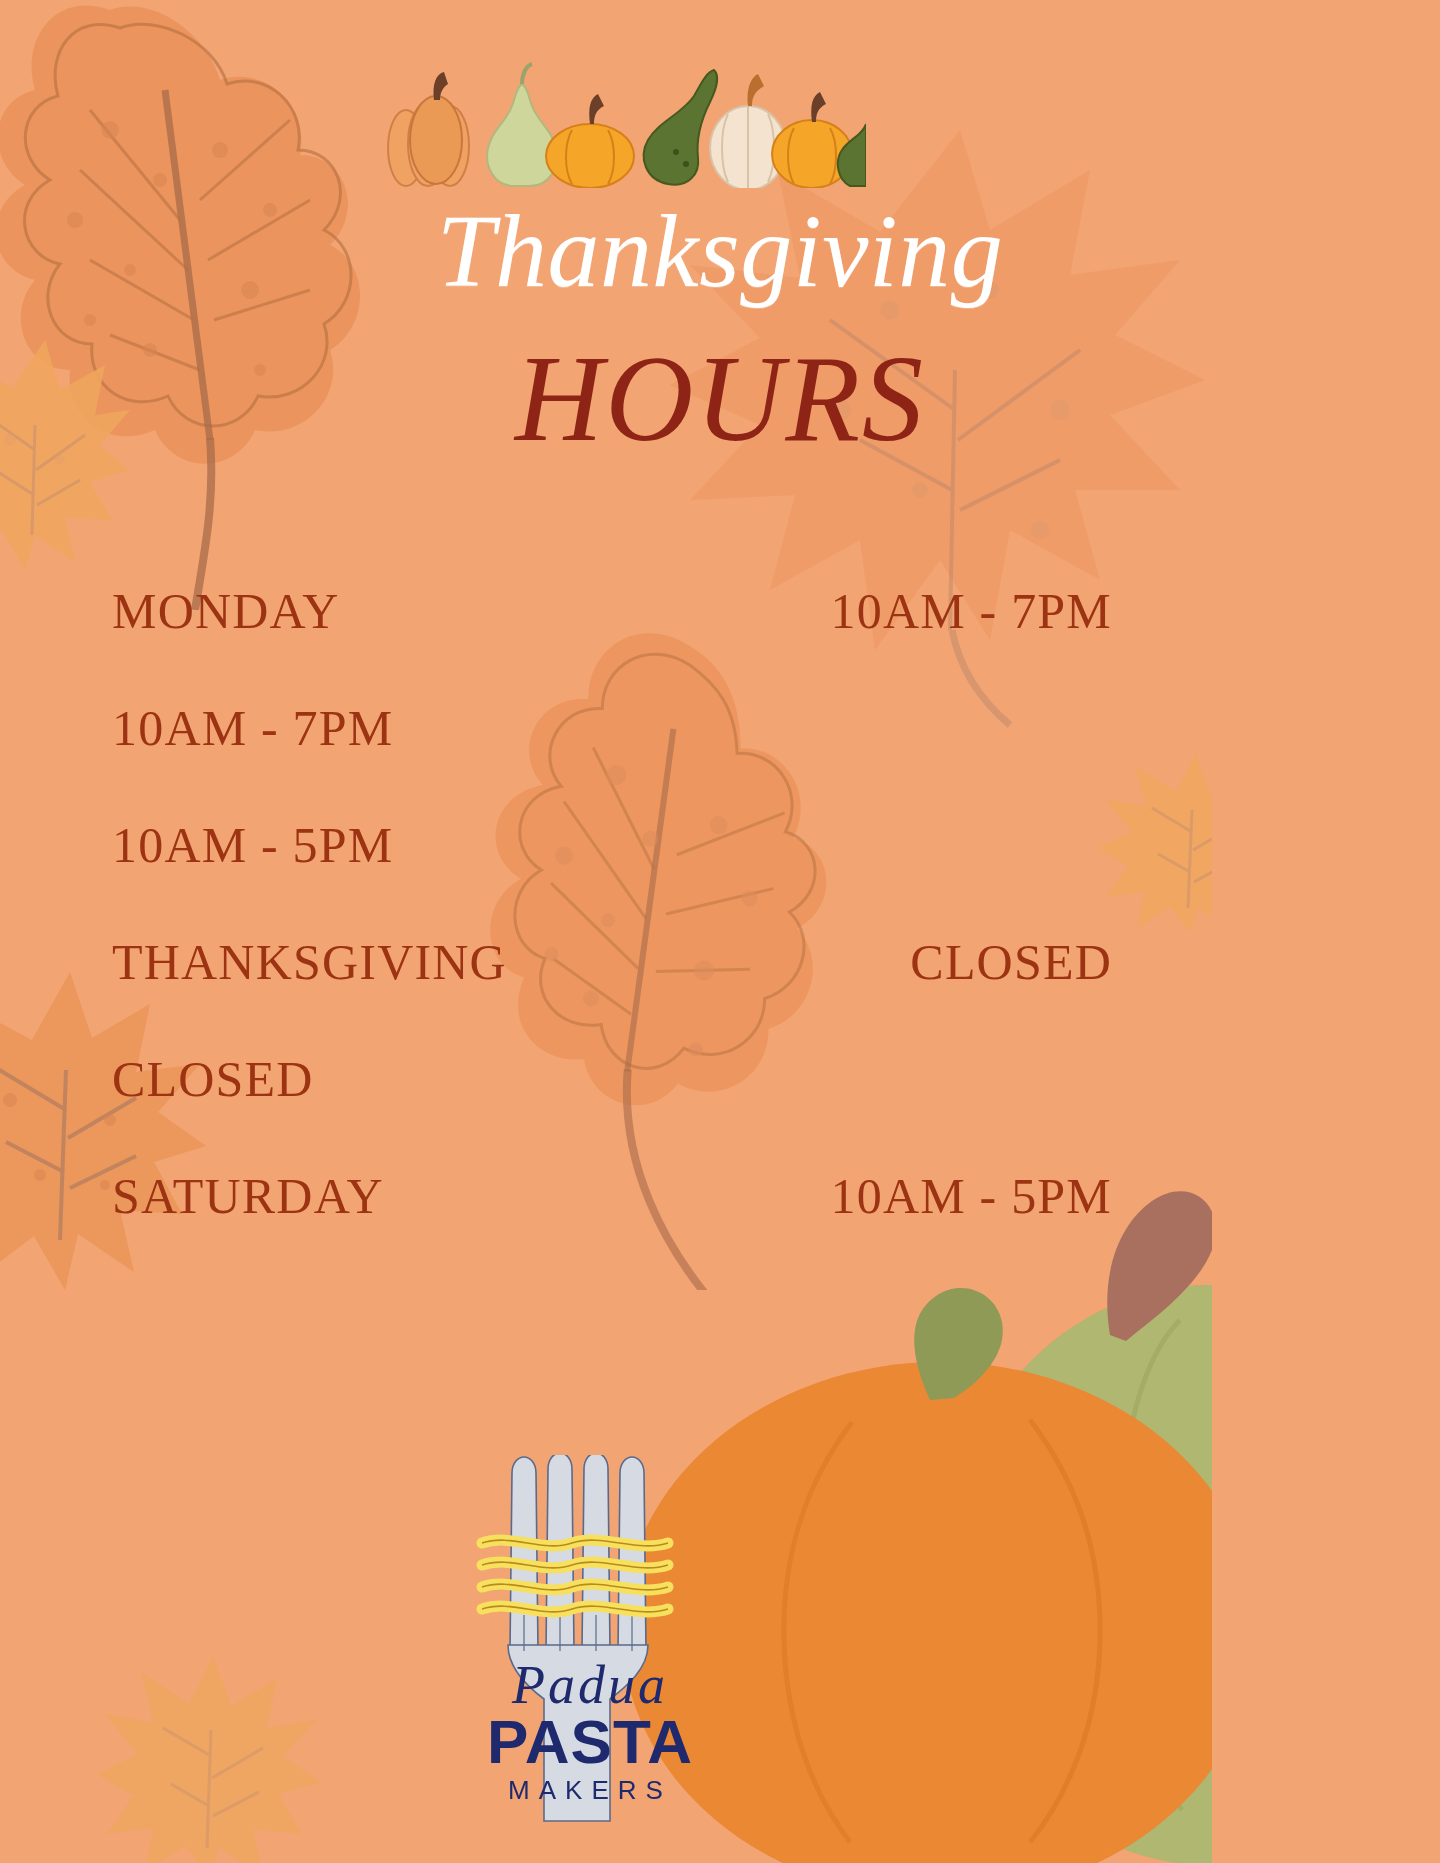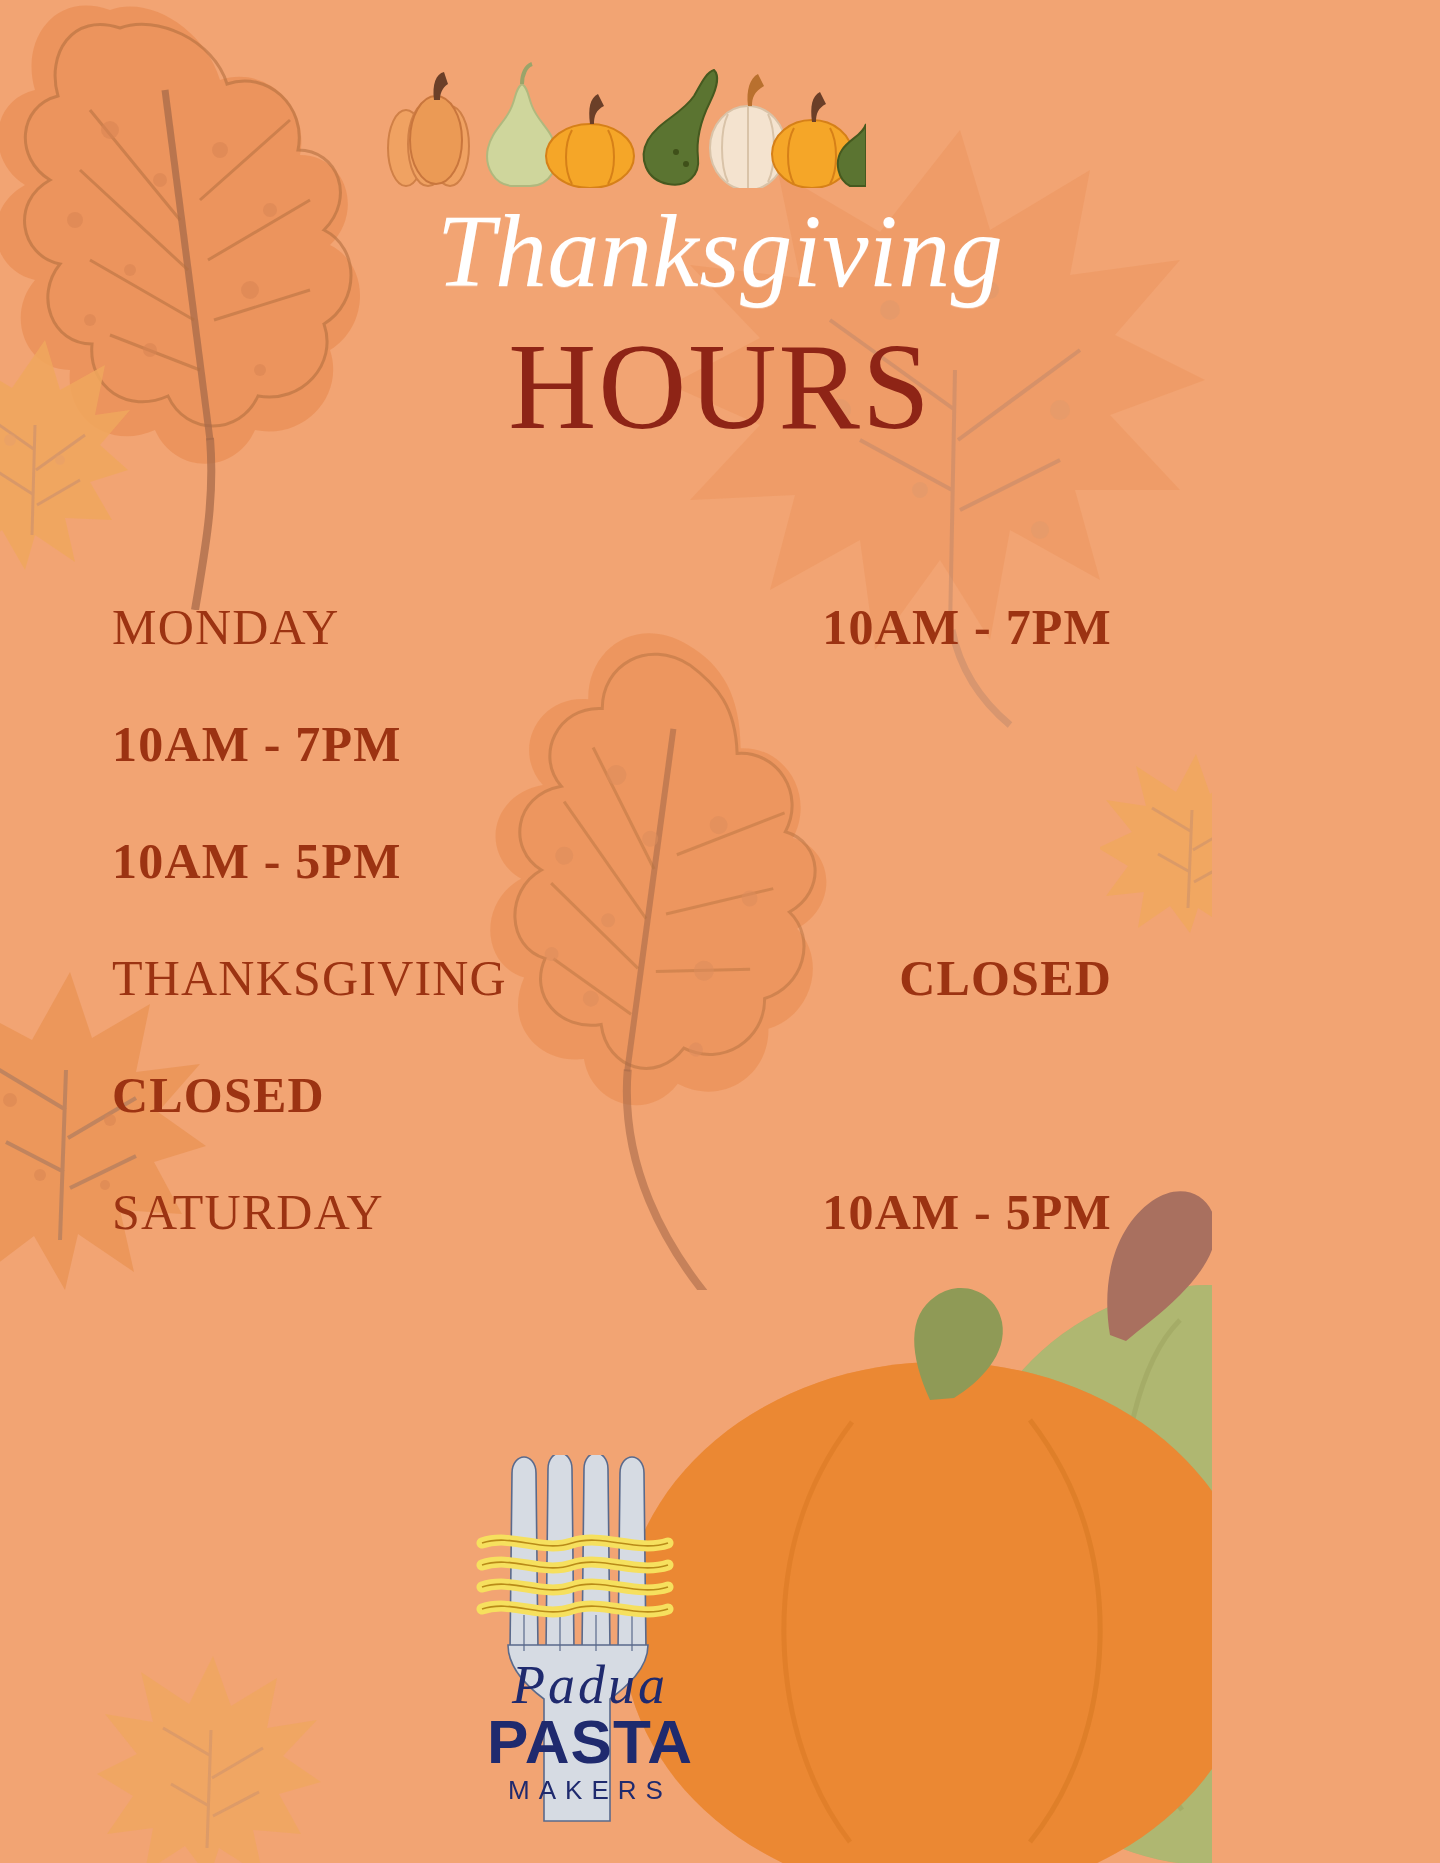--- a/index.html
+++ b/index.html
@@ -40,44 +40,44 @@
     color:#ffffff;
     letter-spacing:0.5px;
     text-shadow:0 1px 0 rgba(255,255,255,.25);
   }
   .title-hours {
     font-family:"Liberation Serif", serif;
     font-size:122px;
     line-height:1.05;
     color:#8e2416;
     letter-spacing:2px;
-    margin-top:18px;
+    margin-top:30px;
+    font-style:italic;
   }
 
   
   .schedule {
     position:absolute;
     left:112px; top:582px;
     width:1000px;
-    margin-top:16px;
   }
   .sched-row {
     display:flex;
     justify-content:space-between;
     align-items:baseline;
     height:117px;
   }
   .sched-day, .sched-time {
     font-family:"Liberation Serif", serif;
     font-size:50px;
     color:#9c3312;
     letter-spacing:1.2px;
     white-space:nowrap;
   }
-  .sched-time { text-align:right;font-weight:bold; }
+  .sched-time { text-align:right; }
 
   
   .logo {
     position:absolute;
     left:472px; top:1455px;
     width:235px; height:370px;
   }
   .logo svg { display:block; }
 
   .leafpat { opacity:.55; }

